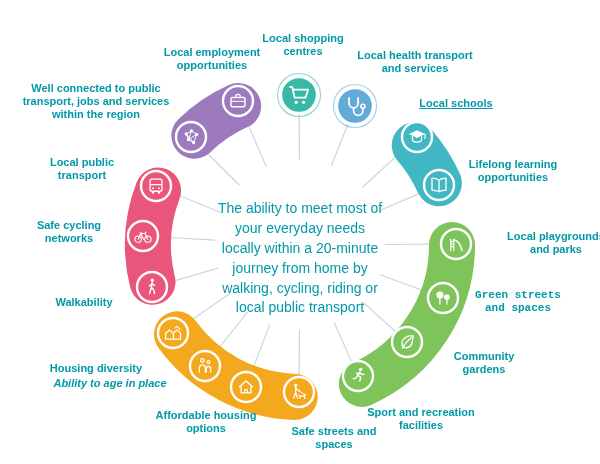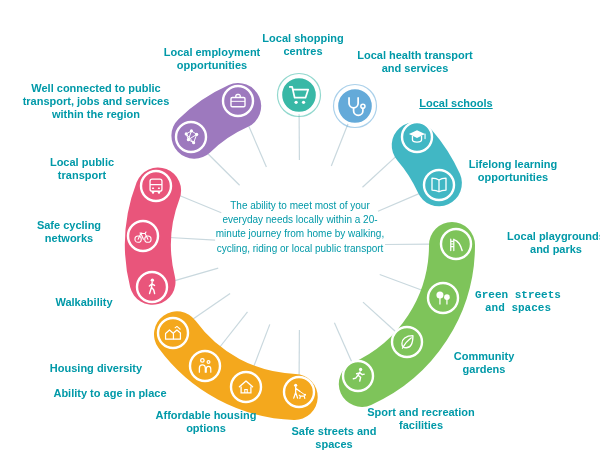--- a/index.html
+++ b/index.html
@@ -15,21 +15,21 @@
     position:absolute; left:50%; top:192px; transform:translateX(-50%);
     width:200px; text-align:center;
   }
   #center-title {
     display:inline-block; max-width:126px;
     font-size:16.5px; font-weight:bold; line-height:1.12;
     color:var(--label-color,#0099a8);
   }
   #center-desc {
     margin:7px auto 4px; width:172px;
-    font-size:10px; line-height:1.42;
+    font-size:14px; line-height:1.42;
     color:var(--label-color,#0099a8);
   }
 </style>
 </head>
 <body>
 
 <div id="stage" style="--label-color: #0099a8;">
 
   <svg id="ring-svg" width="600" height="464" viewBox="0 0 600 464" aria-hidden="true">
     <defs>
@@ -234,21 +234,21 @@
       <div class="item-label" style="left: 303px; top: 32px; width: 100px;">Local shopping centres</div>
       <div class="item-label" style="left: 415px; top: 49px; width: 132px;">Local health transport and services</div>
       <div class="item-label" style="left: 456px; top: 97px; width: 110px; text-decoration: underline;">Local schools</div>
       <div class="item-label" style="left: 513px; top: 158px; width: 110px;">Lifelong learning opportunities</div>
       <div class="item-label" style="left: 556px; top: 230px; width: 118px;">Local playgrounds and parks</div>
       <div class="item-label" style="left: 518px; top: 289px; width: 96px; font-family: Liberation Mono, monospace;">Green streets and spaces</div>
       <div class="item-label" style="left: 484px; top: 350px; width: 86px;">Community gardens</div>
       <div class="item-label" style="left: 421px; top: 406px; width: 122px;">Sport and recreation facilities</div>
       <div class="item-label" style="left: 306px; top: 425px; width: 92px; margin-left: 28px;">Safe streets and spaces</div>
       <div class="item-label" style="left: 206px; top: 409px; width: 120px;">Affordable housing options</div>
-      <div class="item-label" style="left: 110px; top: 387px; width: 150px;">Ability to age in place</div>
+      <div class="item-label" style="left: 110px; top: 377px; width: 150px; font-style: italic;">Ability to age in place</div>
       <div class="item-label" style="left: 96px; top: 362px; width: 130px;">Housing diversity</div>
       <div class="item-label" style="left: 84px; top: 296px; width: 100px;">Walkability</div>
       <div class="item-label" style="left: 69px; top: 219px; width: 90px;">Safe cycling networks</div>
       <div class="item-label" style="left: 82px; top: 156px; width: 95px;">Local public transport</div>
       <div class="item-label" style="left: 96px; top: 82px; width: 152px;">Well connected to public transport, jobs and services within the region</div>
       <div class="item-label" style="left: 212px; top: 46px; width: 120px;">Local employment opportunities</div>
     </div>
 </div>
 
 </body></html>

